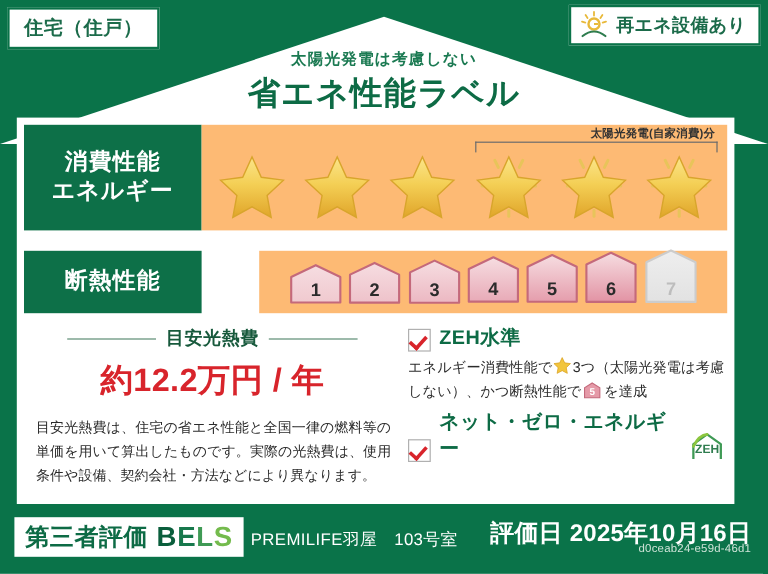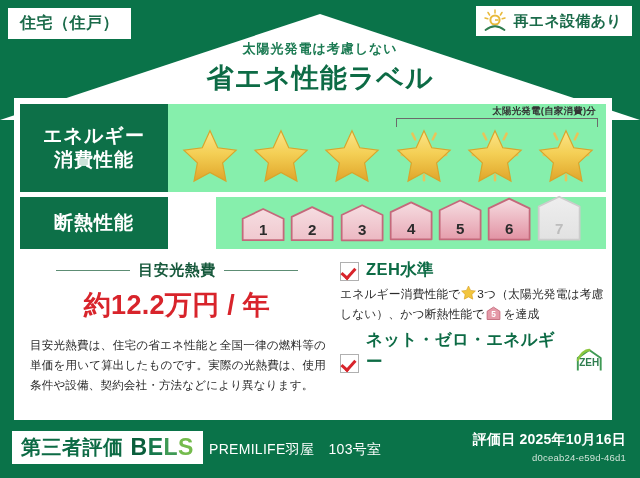--- a/index.html
+++ b/index.html
@@ -42,25 +42,25 @@
     background:#ffffff;z-index:4;
   }
 
   
   .row{position:relative;display:flex;align-items:stretch;}
   .row-head{
     background:#0d7048;color:#ffffff;font-weight:bold;
     display:flex;flex-direction:column;align-items:center;justify-content:center;
     letter-spacing:1px;line-height:1.25;
   }
-  .row-body{background:#86efac;flex:1;position:relative;}
+  .row-body{background:#fdba74;flex:1;position:relative;}
 
   .r1{margin:6px 6px 0 6px;height:88px;}
   .r1 .row-head{width:148px;font-size:19px;}
-  .r2{margin:5px 6px 0 6px;height:52px;gap:48px;}
+  .r2{margin:17px 6px 0 6px;height:52px;gap:48px;}
   .r2 .row-head{width:148px;font-size:19px;}
 
   .stars{
     position:absolute;left:6px;right:4px;top:16px;height:68px;
     display:flex;align-items:center;justify-content:space-around;
   }
   .bracket-label{
     position:absolute;right:10px;top:1px;font-size:9.5px;font-weight:bold;color:#333;
     letter-spacing:0.2px;
   }
@@ -119,21 +119,21 @@
   .bels .jp{font-size:20px;font-weight:bold;color:#0d6b45;letter-spacing:0.5px;}
   .bels .en{font-size:23px;font-weight:bold;letter-spacing:0.5px;}
   .bels .en span:nth-child(1){color:#0a5e3c;}
   .bels .en span:nth-child(2){color:#17784c;}
   .bels .en span:nth-child(3){color:#3f9a55;}
   .bels .en span:nth-child(4){color:#74bb4d;}
   .prop{
     position:absolute;left:209px;top:21px;color:#ffffff;font-size:14px;letter-spacing:0.3px;
   }
   .date{
-    position:absolute;right:14px;top:11px;color:#ffffff;font-size:14px;font-weight:bold;
+    position:absolute;right:14px;top:11px;color:#ffffff;font-size:20px;font-weight:bold;
     text-align:right;letter-spacing:0.2px;
   }
   .uid{
     position:absolute;right:14px;top:32px;color:#cfe4d8;font-size:9.5px;
     text-align:right;letter-spacing:0.2px;
   }
 </style>
 </head>
 <body>
 
@@ -163,22 +163,22 @@
 
   <div class="title-wrap">
     <div class="title-sub">太陽光発電は考慮しない</div>
     <div class="title-main">省エネ性能ラベル</div>
   </div>
 
   <div class="panel">
 
     <div class="row r1">
       <div class="row-head">
+        <span>消費性能</span>
         <span>エネルギー</span>
-        <span>消費性能</span>
       </div>
       <div class="row-body">
         <div class="bracket-label">太陽光発電(自家消費)分</div>
         <div class="bracket"></div>
         <div class="stars" id="stars-container">
             <svg width="62" height="62" viewBox="0 0 64 64">
               <defs>
                 <linearGradient id="sg0" x1="0" y1="0" x2="0" y2="1">
                   <stop offset="0%" stop-color="#fbe58a"></stop>
                   <stop offset="45%" stop-color="#f4cf55"></stop>

